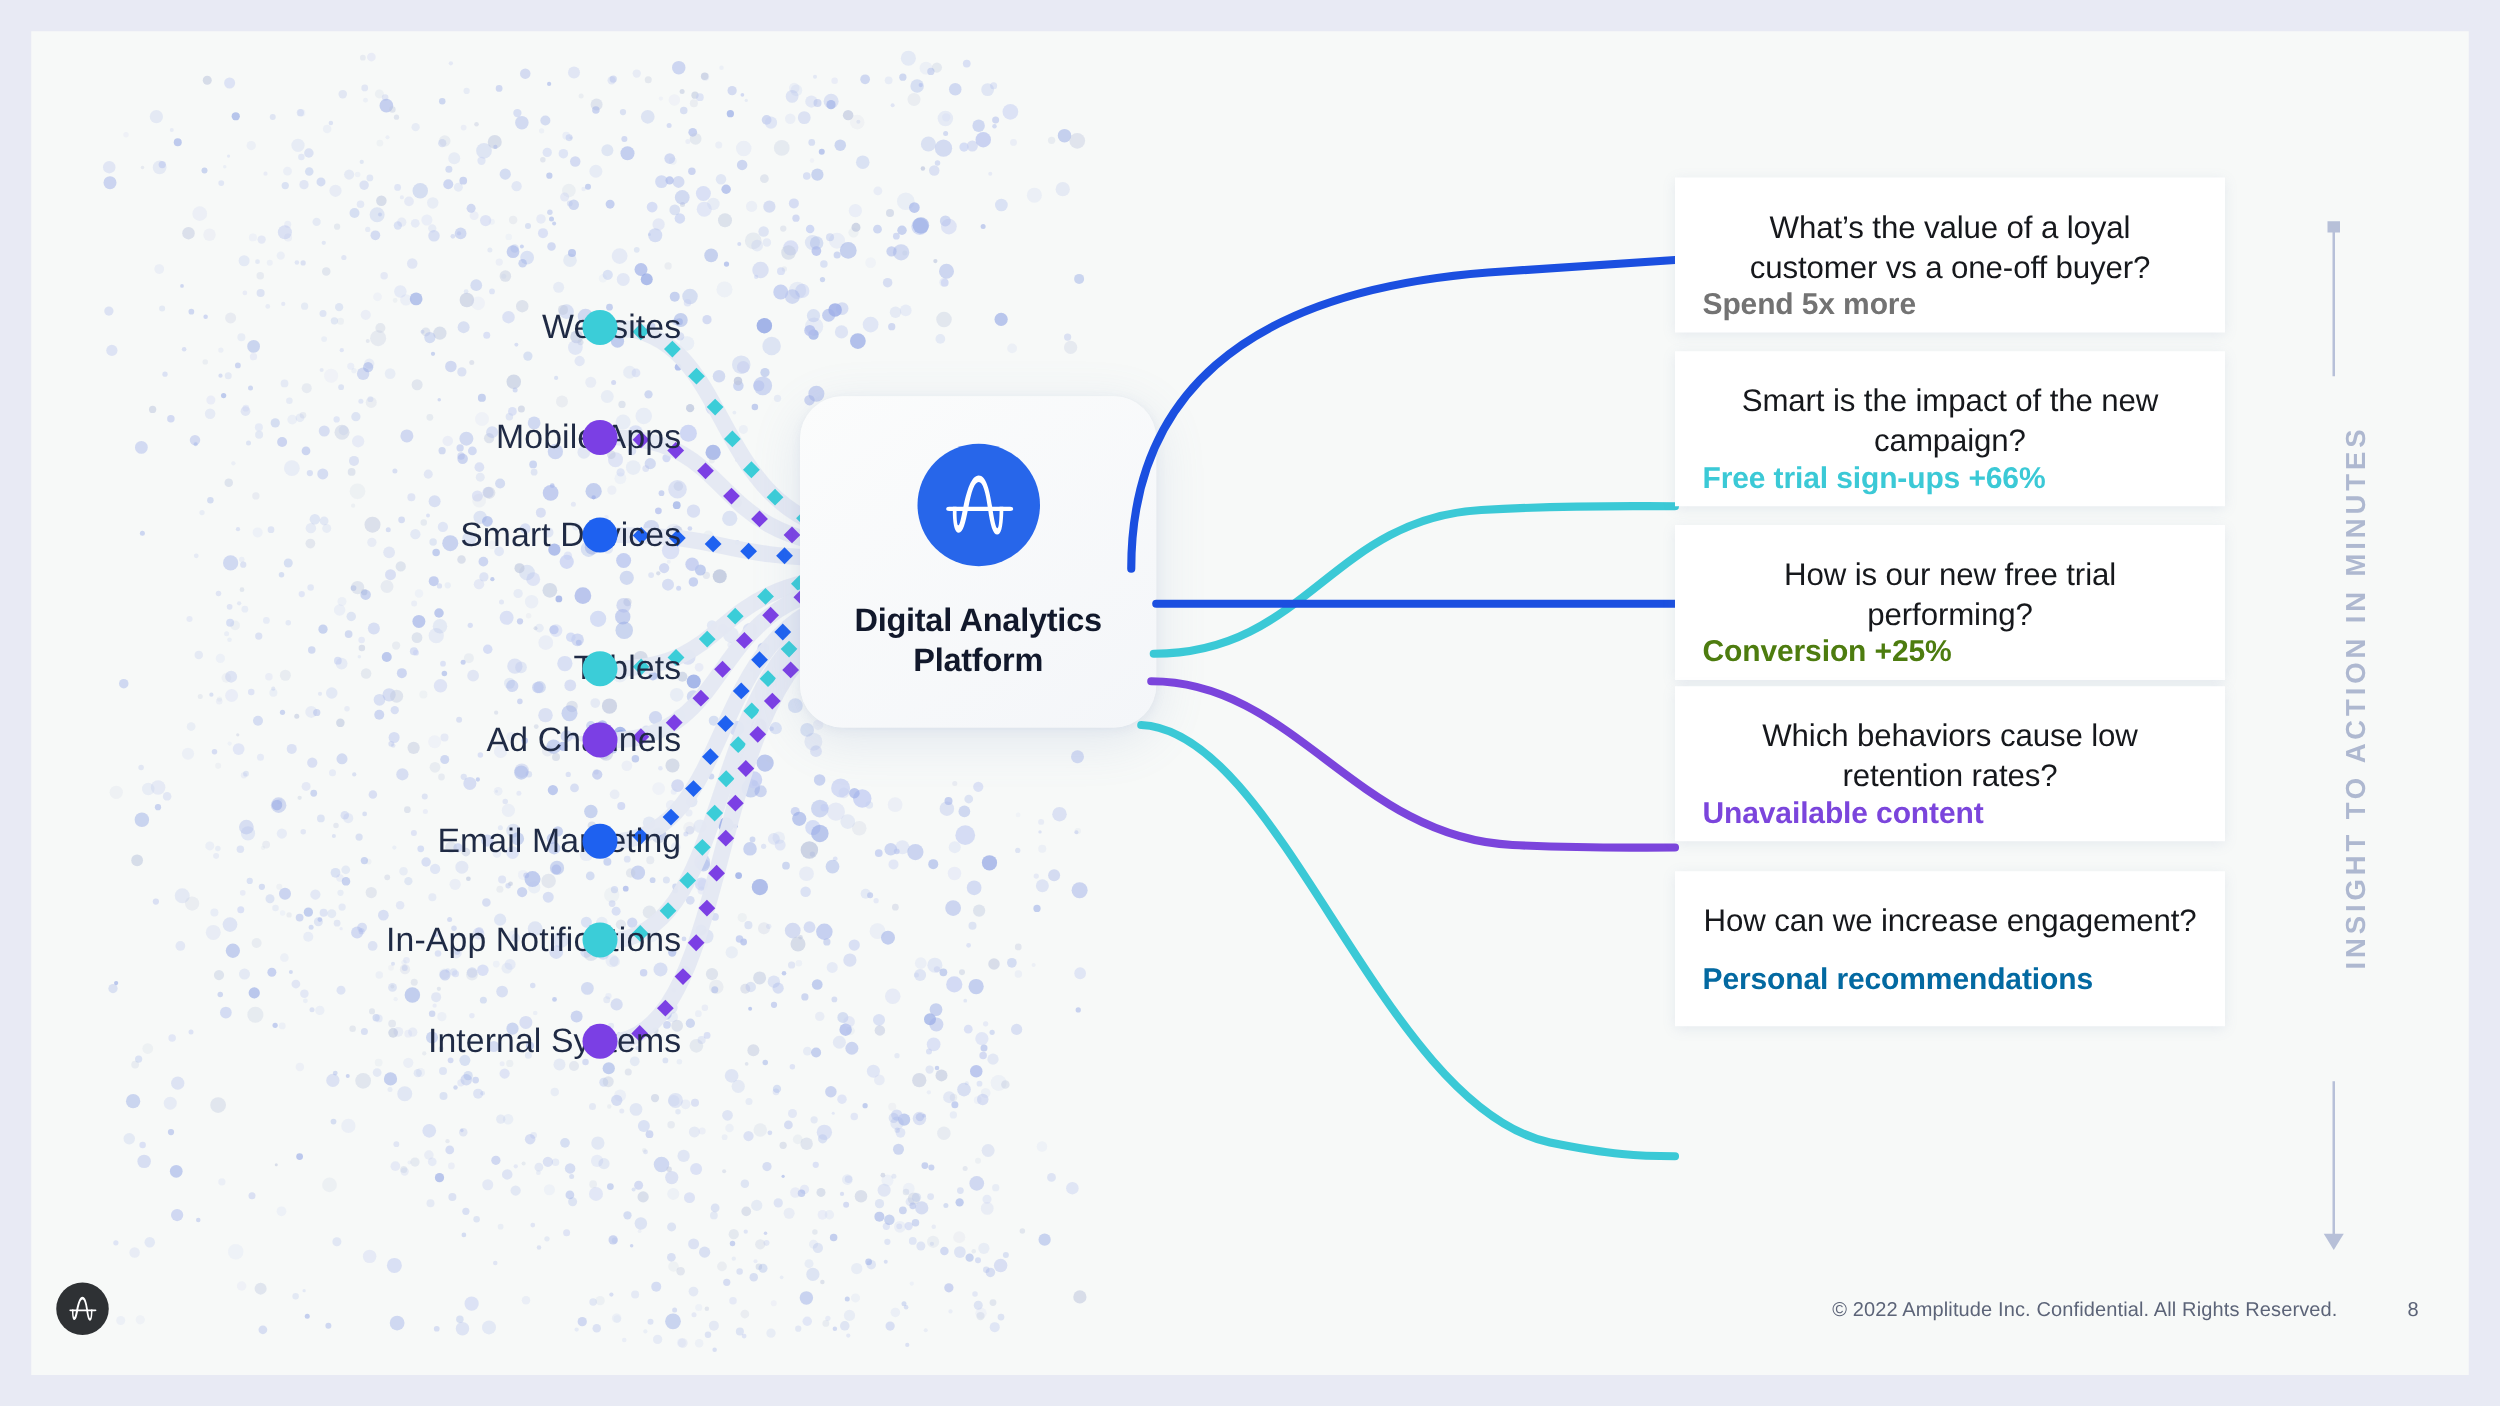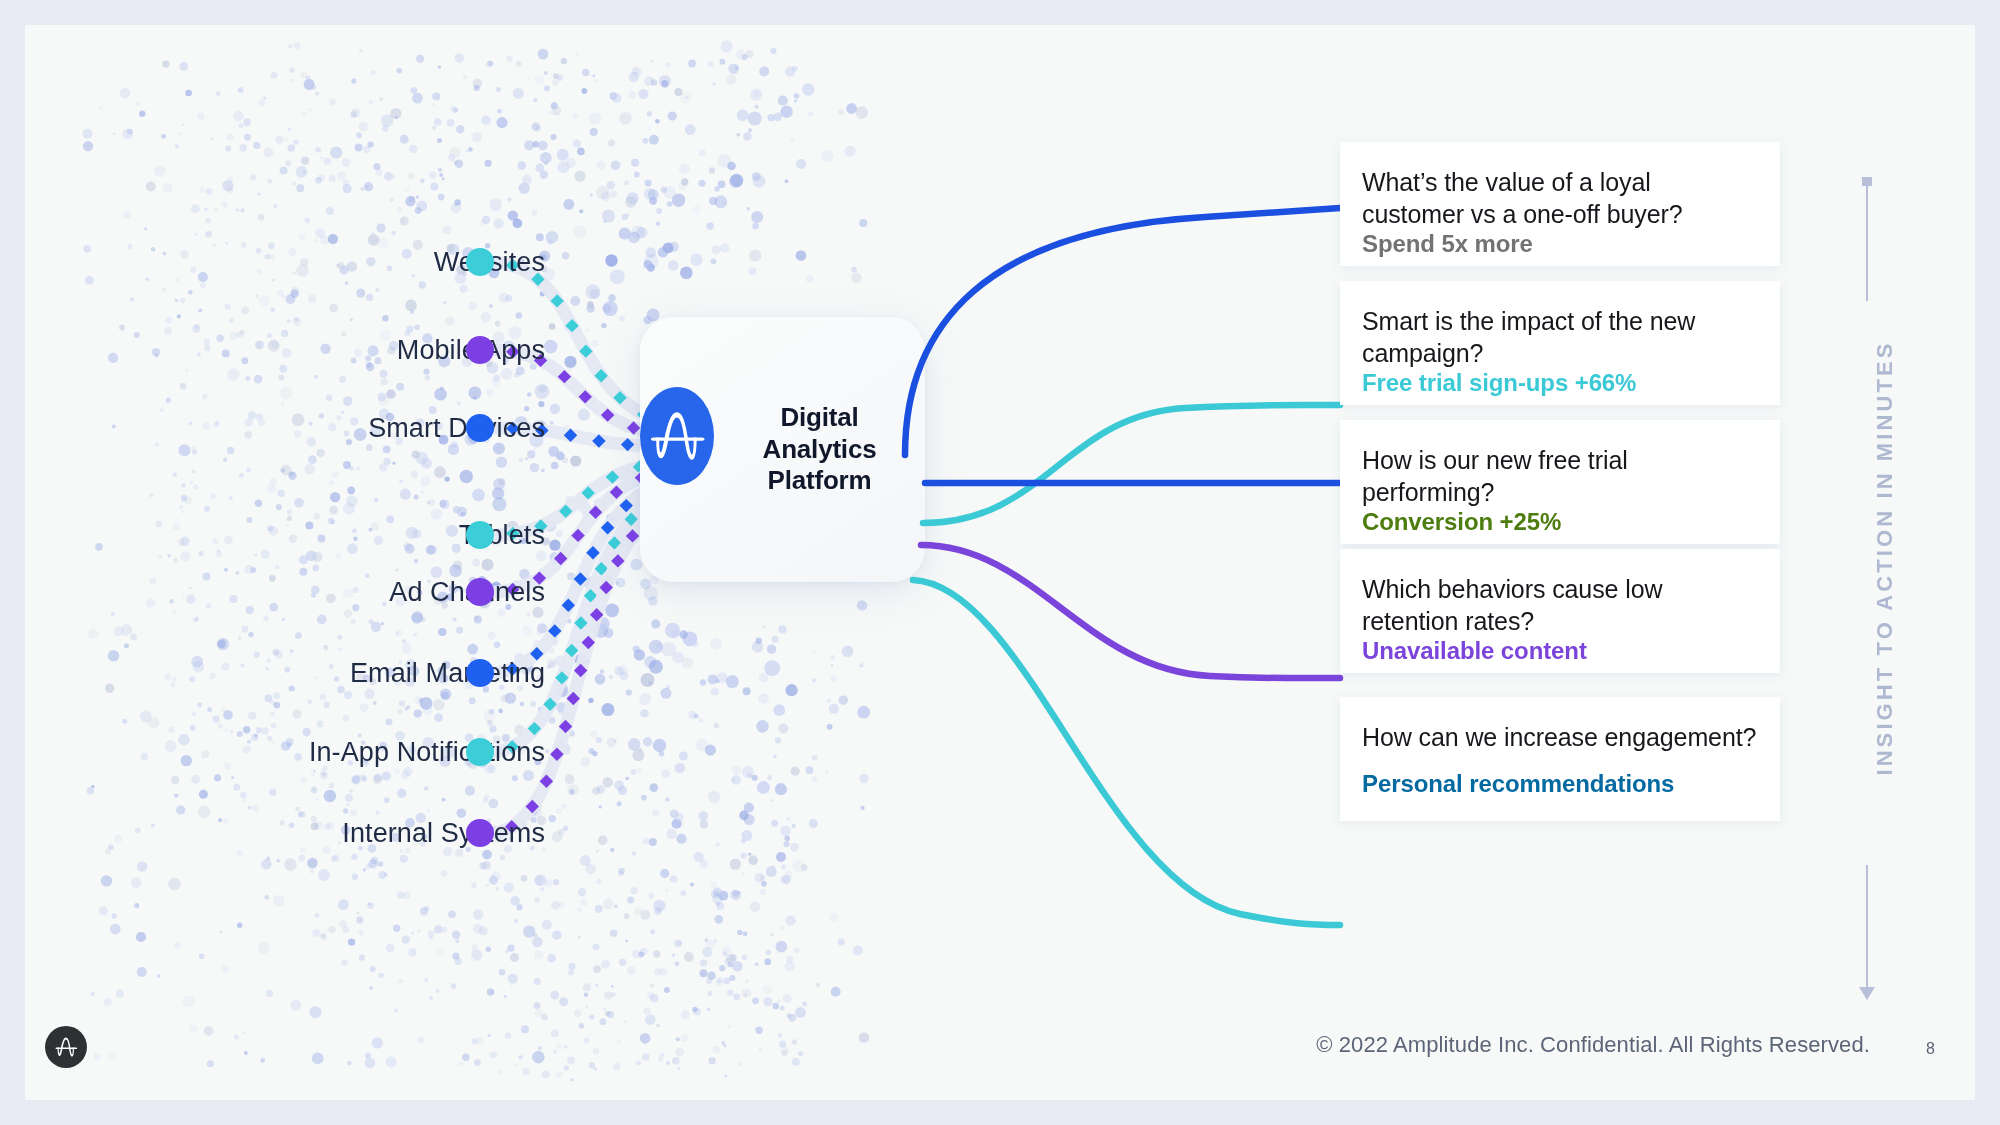--- a/index.html
+++ b/index.html
@@ -46,23 +46,23 @@
 
   
   #center-node {
     position:absolute;
     left:615px; top:292px;
     width:285px; height:265px;
     background:linear-gradient(145deg,#FBFCFC 0%,#F4F6F9 100%);
     border-radius:34px;
     box-shadow:0 10px 40px rgba(120,140,190,.16), 0 2px 8px rgba(120,140,190,.10);
     display:flex;
-    flex-direction:row;
+    flex-direction:column;
     align-items:center;
-    justify-content:flex-start;
+    justify-content:center;
   }
   #center-logo {
     width:98px; height:98px;
     border-radius:50%;
     background:#2766EA;
     display:flex; align-items:center; justify-content:center;
     margin-bottom:28px;
   }
   #center-title {
     font-size:26px;
@@ -87,20 +87,21 @@
     padding:24px 22px 22px 22px;
     display:flex;
     flex-direction:column;
     justify-content:space-between;
   }
   .card-q {
     font-size:25px;
     color:#16181C;
     line-height:1.28;
     letter-spacing:-.1px;
+    text-align:center;
   }
   .card-a {
     font-size:24px;
     font-weight:bold;
     line-height:1.2;
     letter-spacing:-.1px;
   }
 
   
   #axis { position:absolute; left:1800px; top:140px; width:120px; height:860px; }
@@ -141,21 +142,21 @@
     position:absolute;
     left:20px; bottom:32px;
     width:42px; height:42px;
     border-radius:50%;
     background:#2E3134;
     display:flex; align-items:center; justify-content:center;
   }
   #footer-text {
     position:absolute;
     right:105px; bottom:42px;
-    font-size:22px;
+    font-size:16px;
     color:#5C6478;
     letter-spacing:.1px;
     white-space:nowrap;
   }
   #footer-page {
     position:absolute;
     right:40px; bottom:42px;
     font-size:16px;
     color:#5C6478;
   }

